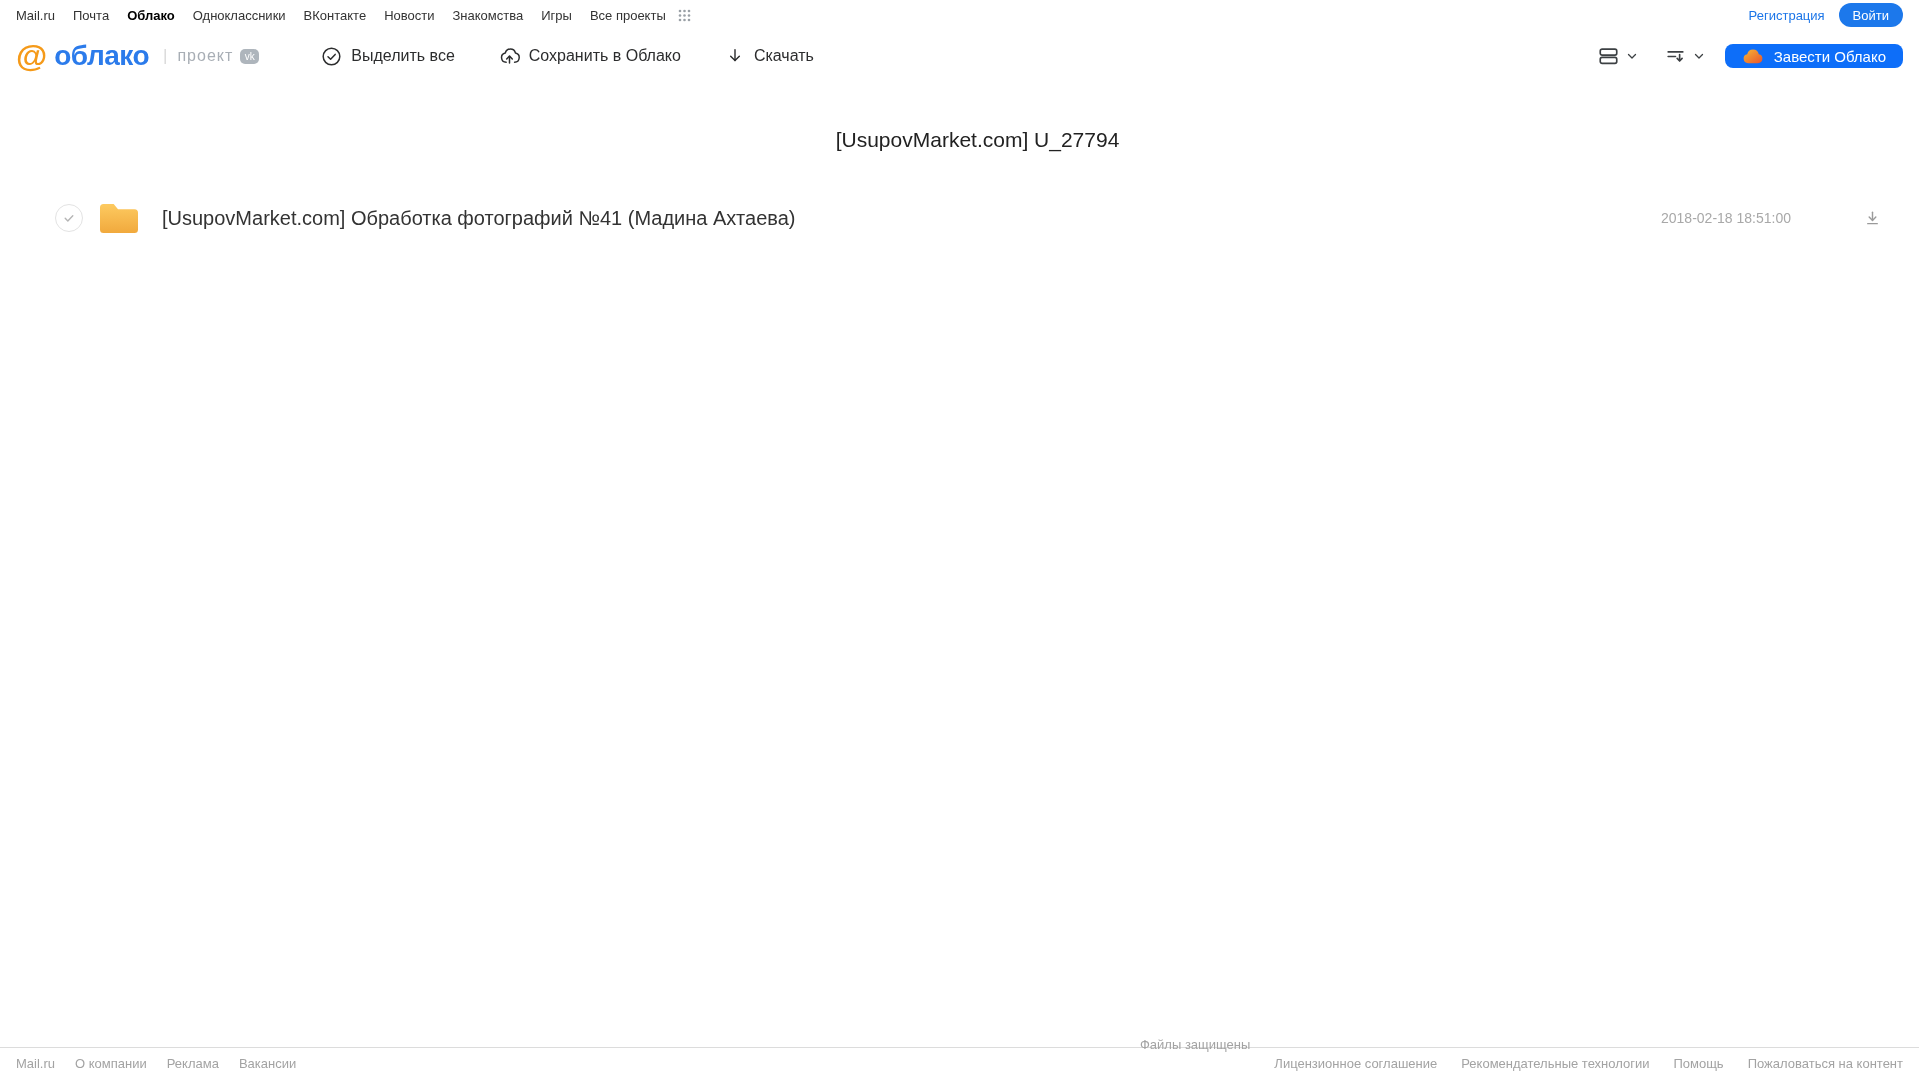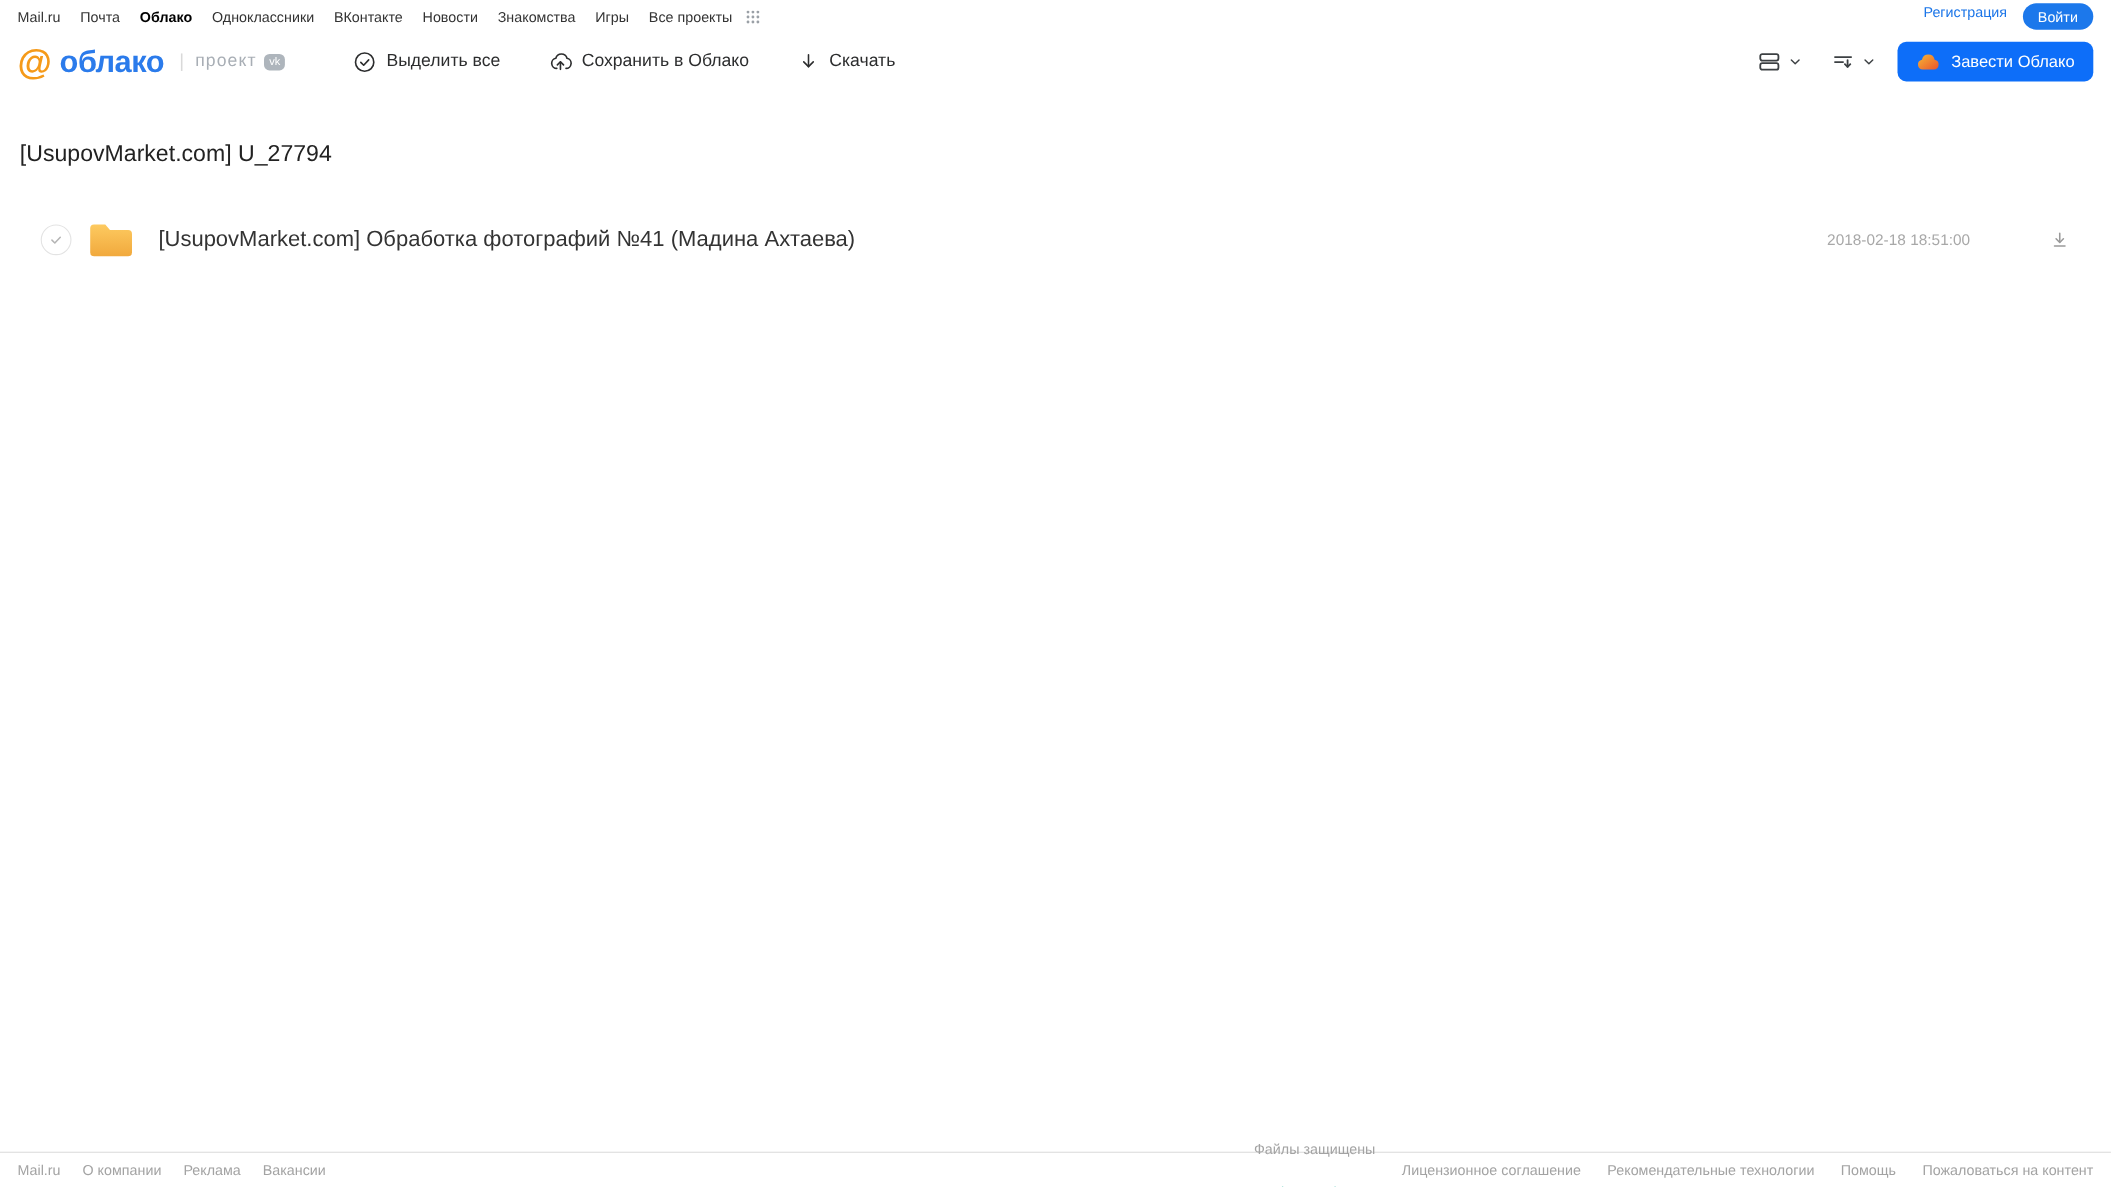--- a/index.html
+++ b/index.html
@@ -11,43 +11,43 @@
     overflow:hidden;
     color:#333;
   }
 
   
   .topnav { height:30px; display:flex; align-items:center; padding:0 16px; font-size:13px; flex:0 0 auto; }
   .topnav-links { display:flex; align-items:center; gap:18px; }
   .tn-link { color:#333; cursor:pointer; white-space:nowrap; }
   .tn-link.active { font-weight:bold; color:#000; }
   .grid-icon { display:flex; align-items:center; margin-left:-6px; cursor:pointer; }
-  .topnav-right { margin-left:auto; display:flex; gap:14px; }
+  .topnav-right { margin-left:auto; display:flex; align-items:center; gap:14px; }
   .reg-link { color:#1b75e8; cursor:pointer; }
   .login-btn { background:#1c78eb; color:#fff; border:none; border-radius:13px; height:24px; padding:0 14px; font-size:13px; font-family:inherit; cursor:pointer; }
 
   
   .header { height:52px; display:flex; align-items:center; padding:0 16px; flex:0 0 auto; }
   .logo { display:flex; align-items:center; cursor:pointer; }
   .logo-at { color:#f59a19; font-size:32px; font-weight:bold; line-height:1; }
   .logo-text { color:#2b7beb; font-size:28px; font-weight:bold; margin-left:7px; letter-spacing:-0.5px; }
   .logo-sep { color:#d9d9d9; font-size:17px; margin:0 10px 0 14px; }
   .project-label { color:#a8aeb5; font-size:16px; letter-spacing:1px; }
   .vk-badge { background:#aeb5bc; color:#fff; font-size:10px; font-weight:normal; border-radius:5px; width:19px; height:15px; display:flex; align-items:center; justify-content:center; margin-left:7px; }
 
   .toolbar { display:flex; align-items:center; gap:44px; margin-left:62px; }
   .toolbar-item { display:flex; align-items:center; gap:9px; font-size:16px; color:#2c2d2e; cursor:pointer; white-space:nowrap; }
 
   .header-right { margin-left:auto; display:flex; align-items:center; }
   .icon-select { display:flex; align-items:center; gap:6px; cursor:pointer; }
   .icon-select + .icon-select { margin-left:26px; }
-  .create-btn { margin-left:20px; height:36px; border-radius:8px; background:#0d6ef9; color:#fff; font-size:15px; border:none; font-family:inherit; display:flex; align-items:center; gap:10px; padding:0 17px; cursor:pointer; }
-
-  
-  .content { flex:1 1 auto; padding:46px 0 0 18px; overflow:hidden; }
+  .create-btn { margin-left:20px; height:24px; border-radius:8px; background:#0d6ef9; color:#fff; font-size:15px; border:none; font-family:inherit; display:flex; align-items:center; gap:10px; padding:0 17px; cursor:pointer; }
+
+  
+  .content { flex:1 1 auto; padding:46px 0 0 36px; overflow:hidden;text-align:center; }
   .page-title { font-size:21px; font-weight:normal; color:#222; }
 
   .file-list { margin-top:48px; }
   .file-row { display:flex; align-items:center; height:36px; padding-right:37px; cursor:pointer; }
   .row-check { width:28px; height:28px; border:1px solid #e3e3e3; border-radius:50%; display:flex; align-items:center; justify-content:center; margin-left:19px; flex:0 0 auto; background:#fff; }
   .folder-wrap { margin-left:15px; display:flex; flex:0 0 auto; }
   .file-name { margin-left:22px; font-size:20px; color:#333; }
   .file-date { margin-left:auto; color:#a8a8a8; font-size:14px; margin-right:72px; white-space:nowrap; }
   .row-download { display:flex; flex:0 0 auto; }
 

